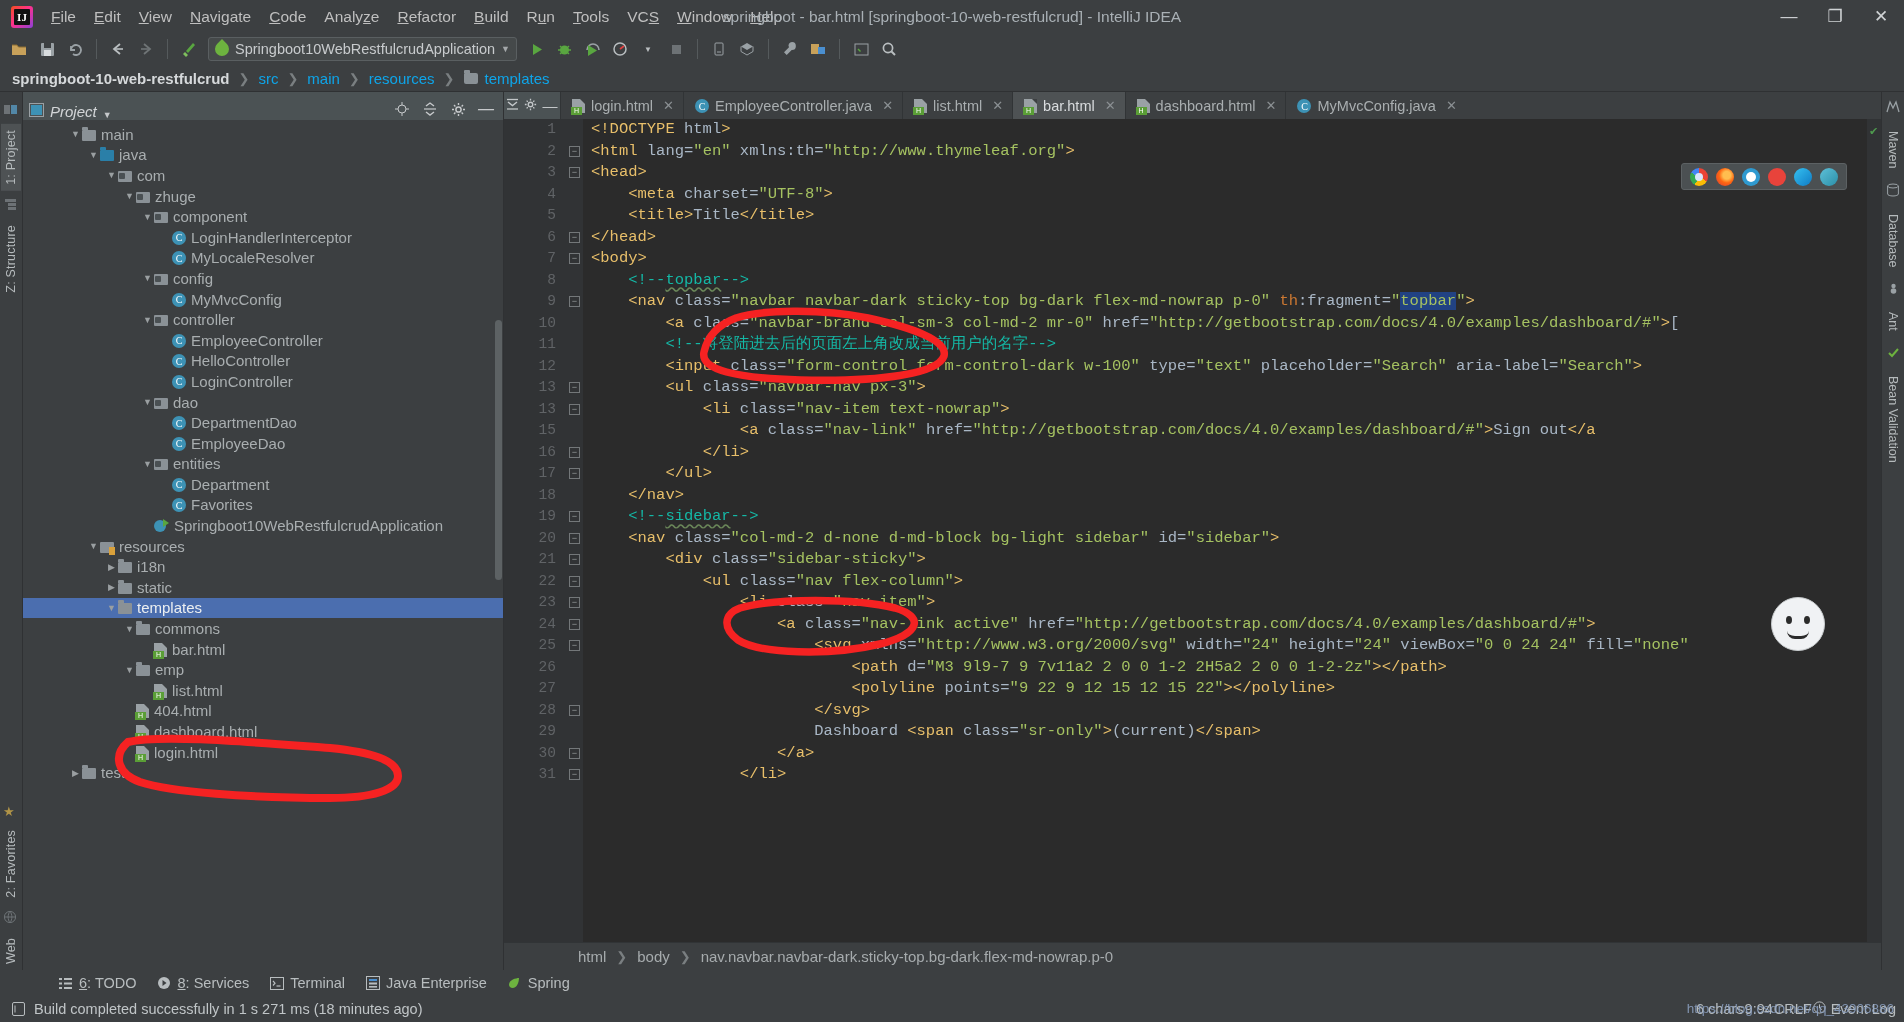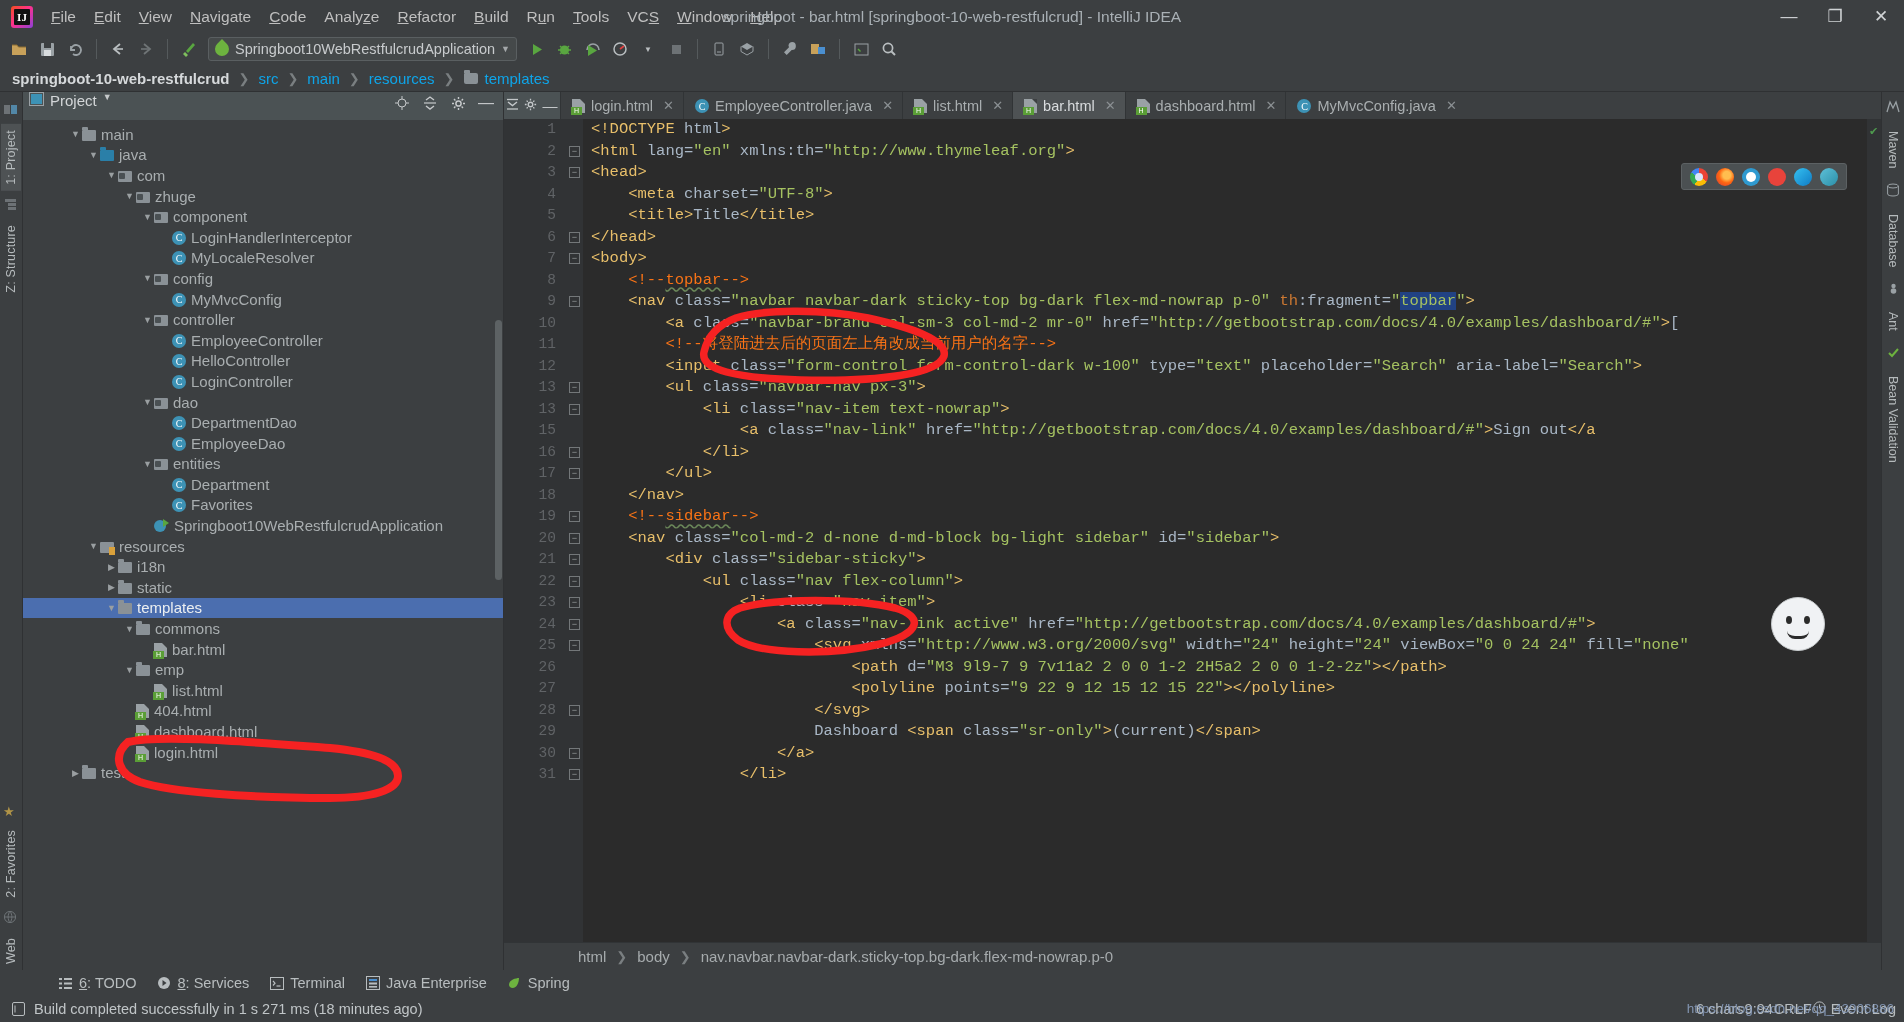--- a/index.html
+++ b/index.html
@@ -66,21 +66,21 @@
   
   .lstrip { width:23px; background:#3c3f41; display:flex; flex-direction:column; align-items:center;
             border-right:1px solid #2f3133; flex:none; padding-top:6px; gap:2px;}
   .vtab { writing-mode:vertical-rl; transform:rotate(180deg); font-size:12.5px; color:#b5babc;
           padding:6px 3px; white-space:nowrap; letter-spacing:0.2px;}
   .vtab.active { background:#4e5254;}
   .lstrip .vic { width:16px;height:16px; margin:4px 0; opacity:.75;}
 
   
   .projpanel { width:481px; background:#3c3f41; display:flex; flex-direction:column; flex:none; border-right:1px solid #2f3133;}
-  .pp-head { height:28px; background:#4b5254; display:flex; align-items:flex-start; padding:0 6px; gap:6px; flex:none;}
+  .pp-head { height:28px; background:#4b5254; display:flex; align-items:flex-end; padding:0 6px; gap:6px; flex:none;font-style:italic;}
   .pp-head .title { font-size:15px; color:#d3d6d8;}
   .pp-head .caret { font-size:9px; color:#c6c9cb;}
   .pp-head .spacer { flex:1;}
   .pp-head .hic { width:22px;height:22px; display:flex;align-items:center;justify-content:center; color:#c6c9cb;}
   .tree { flex:1; overflow:hidden; background:#3c3f41; position:relative; padding-top:4px;}
   .node { height:20.6px; display:flex; align-items:center; font-size:15px; color:#a9aeb0; white-space:nowrap;}
   .node.sel { background:#4b6eaf; color:#eceff1;}
   .arrow { width:13px; height:13px; display:flex; align-items:center; justify-content:center; flex:none; color:#9a9fa1; font-size:9px;}
   .arrow.empty{ visibility:hidden;}
   .ic { width:16px; height:16px; flex:none; margin-right:5px; position:relative;}
@@ -120,21 +120,21 @@
   .gutter .ln { height:21.5px; text-align:right; padding-right:10px; color:#606366; font-size:14.5px;
                 font-family:"Liberation Mono", monospace; line-height:21.5px;}
   .foldcol { width:17px; flex:none; background:#313335; position:relative;}
   .fold { position:absolute; left:3px; width:11px; height:11px; border:1px solid #737779; color:#9a9ea0;
           font-size:9px; line-height:9px; text-align:center; background:#313335;}
   .code { flex:1; position:relative; padding-left:8px; min-width:0; overflow:hidden;
           font-family:"Liberation Mono", monospace; font-size:15.5px; line-height:21.5px; white-space:pre;}
   .code .row { height:21.5px; color:#a9b7c6;}
   .tagp { color:#e8bf6a;}
   .str  { color:#a5c261;}
-  .cmt  { color:#f97316; font-style:normal;margin-top:43px;}
+  .cmt  { color:#14b8a6; font-style:normal;margin-top:43px;}
   .th   { color:#cc7832;}
   .hl   { background:#214283; color:#a5c261;}
   .squig { text-decoration:underline wavy #6a8759; text-underline-offset:3px;}
 
   .ed-scroll { position:absolute; right:4px; top:8px; width:8px; height:130px; background:#5d6264; border-radius:4px;}
   .ed-right { width:14px; background:#313335; flex:none; position:relative;}
   .ed-right .chk { position:absolute; top:6px; left:2px; color:#4e9a4e; font-size:11px;}
 
   
   .browserbar { position:absolute; right:34px; top:44px; height:27px; background:#4b5052;

